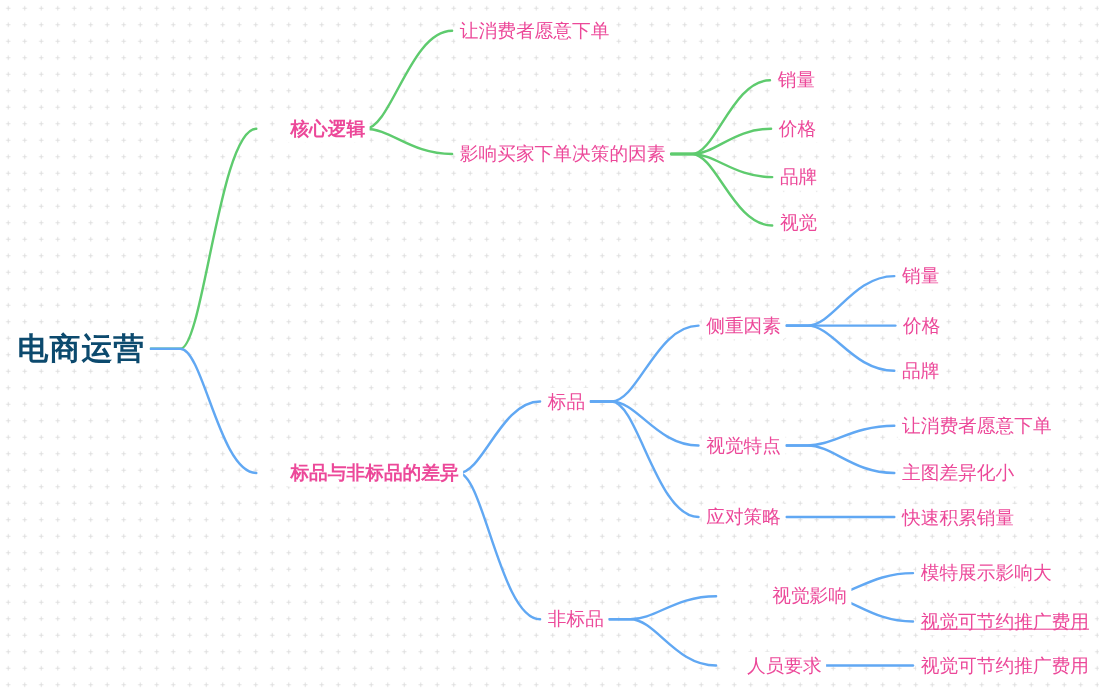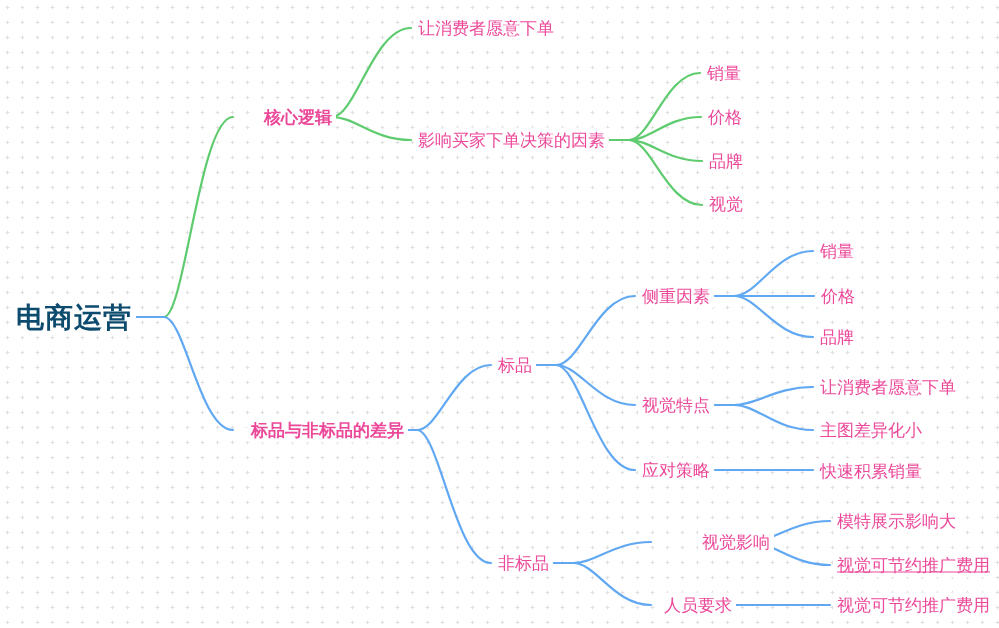--- a/index.html
+++ b/index.html
@@ -58,31 +58,31 @@
   </svg>
   <div id="nodes-layer">
       <div class="node root" style="left: 12px; top: 317px;">电商运营</div>
       <div class="node branch" style="left: 236px; top: 117px;">核心逻辑</div>
       <div class="node" style="left: 414px; top: 28px;">让消费者愿意下单</div>
       <div class="node" style="left: 414px; top: 140px;">影响买家下单决策的因素</div>
       <div class="node" style="left: 703px; top: 73px;">销量</div>
       <div class="node" style="left: 704px; top: 117px;">价格</div>
       <div class="node" style="left: 705px; top: 161px;">品牌</div>
       <div class="node" style="left: 705px; top: 205px; font-family: Liberation Mono, monospace;">视觉</div>
-      <div class="node branch" style="left: 223px; top: 430px;">标品与非标品的差异</div>
+      <div class="node branch" style="left: 236px; top: 430px;">标品与非标品的差异</div>
       <div class="node" style="left: 494px; top: 365px;">标品</div>
       <div class="node" style="left: 494px; top: 563px;">非标品</div>
       <div class="node" style="left: 638px; top: 296px;">侧重因素</div>
       <div class="node" style="left: 638px; top: 405px;">视觉特点</div>
       <div class="node" style="left: 638px; top: 470px;">应对策略</div>
       <div class="node" style="left: 816px; top: 251px;">销量</div>
       <div class="node" style="left: 817px; top: 296px;">价格</div>
       <div class="node" style="left: 816px; top: 337px;">品牌</div>
       <div class="node" style="left: 816px; top: 387px;">让消费者愿意下单</div>
       <div class="node" style="left: 816px; top: 430px;">主图差异化小</div>
       <div class="node" style="left: 816px; top: 471px;">快速积累销量</div>
       <div class="node" style="left: 654px; top: 542px; margin-left: 44px;">视觉影响</div>
-      <div class="node" style="left: 660px; top: 605px; text-align: right;">人员要求</div>
+      <div class="node" style="left: 675px; top: 605px; text-align: right;">人员要求</div>
       <div class="node" style="left: 833px; top: 521px;">模特展示影响大</div>
       <div class="node" style="left: 833px; top: 565px; text-decoration: underline;">视觉可节约推广费用</div>
       <div class="node" style="left: 833px; top: 605px;">视觉可节约推广费用</div>
     </div>
 </div>
 
 </body></html>

